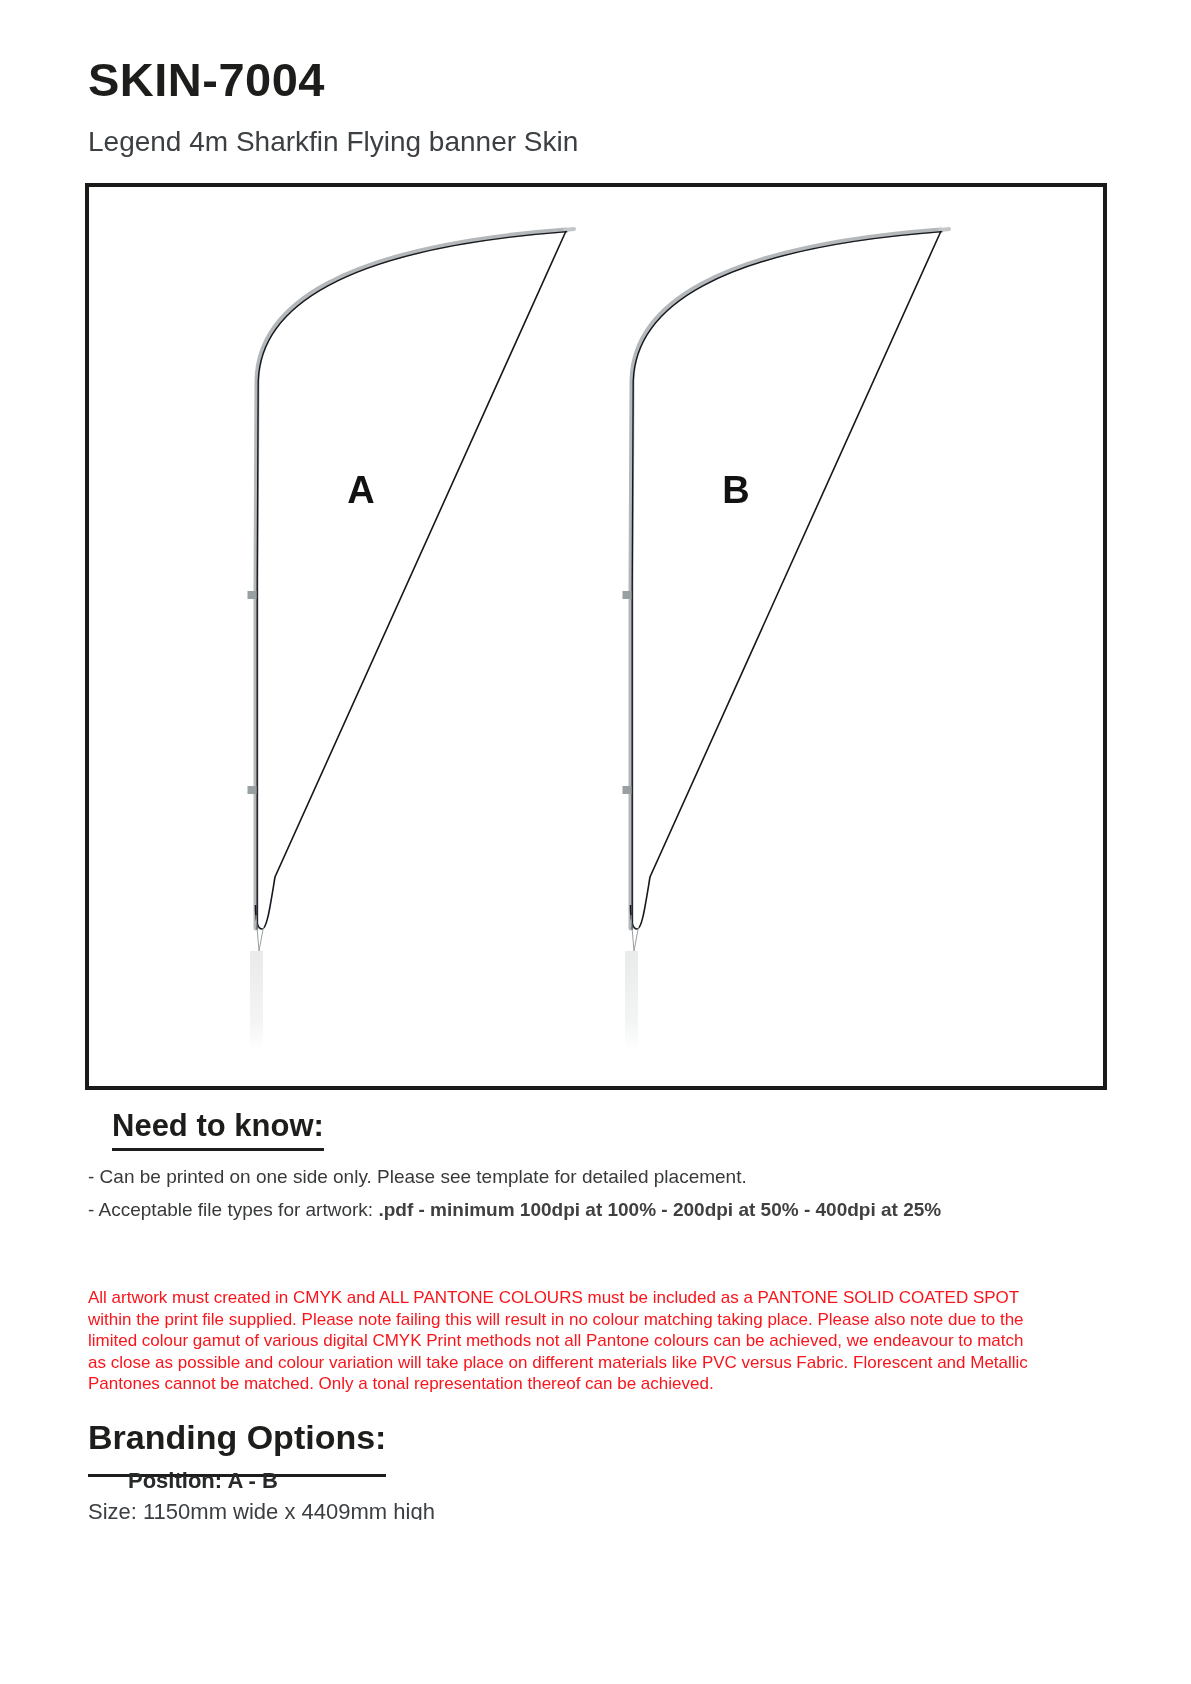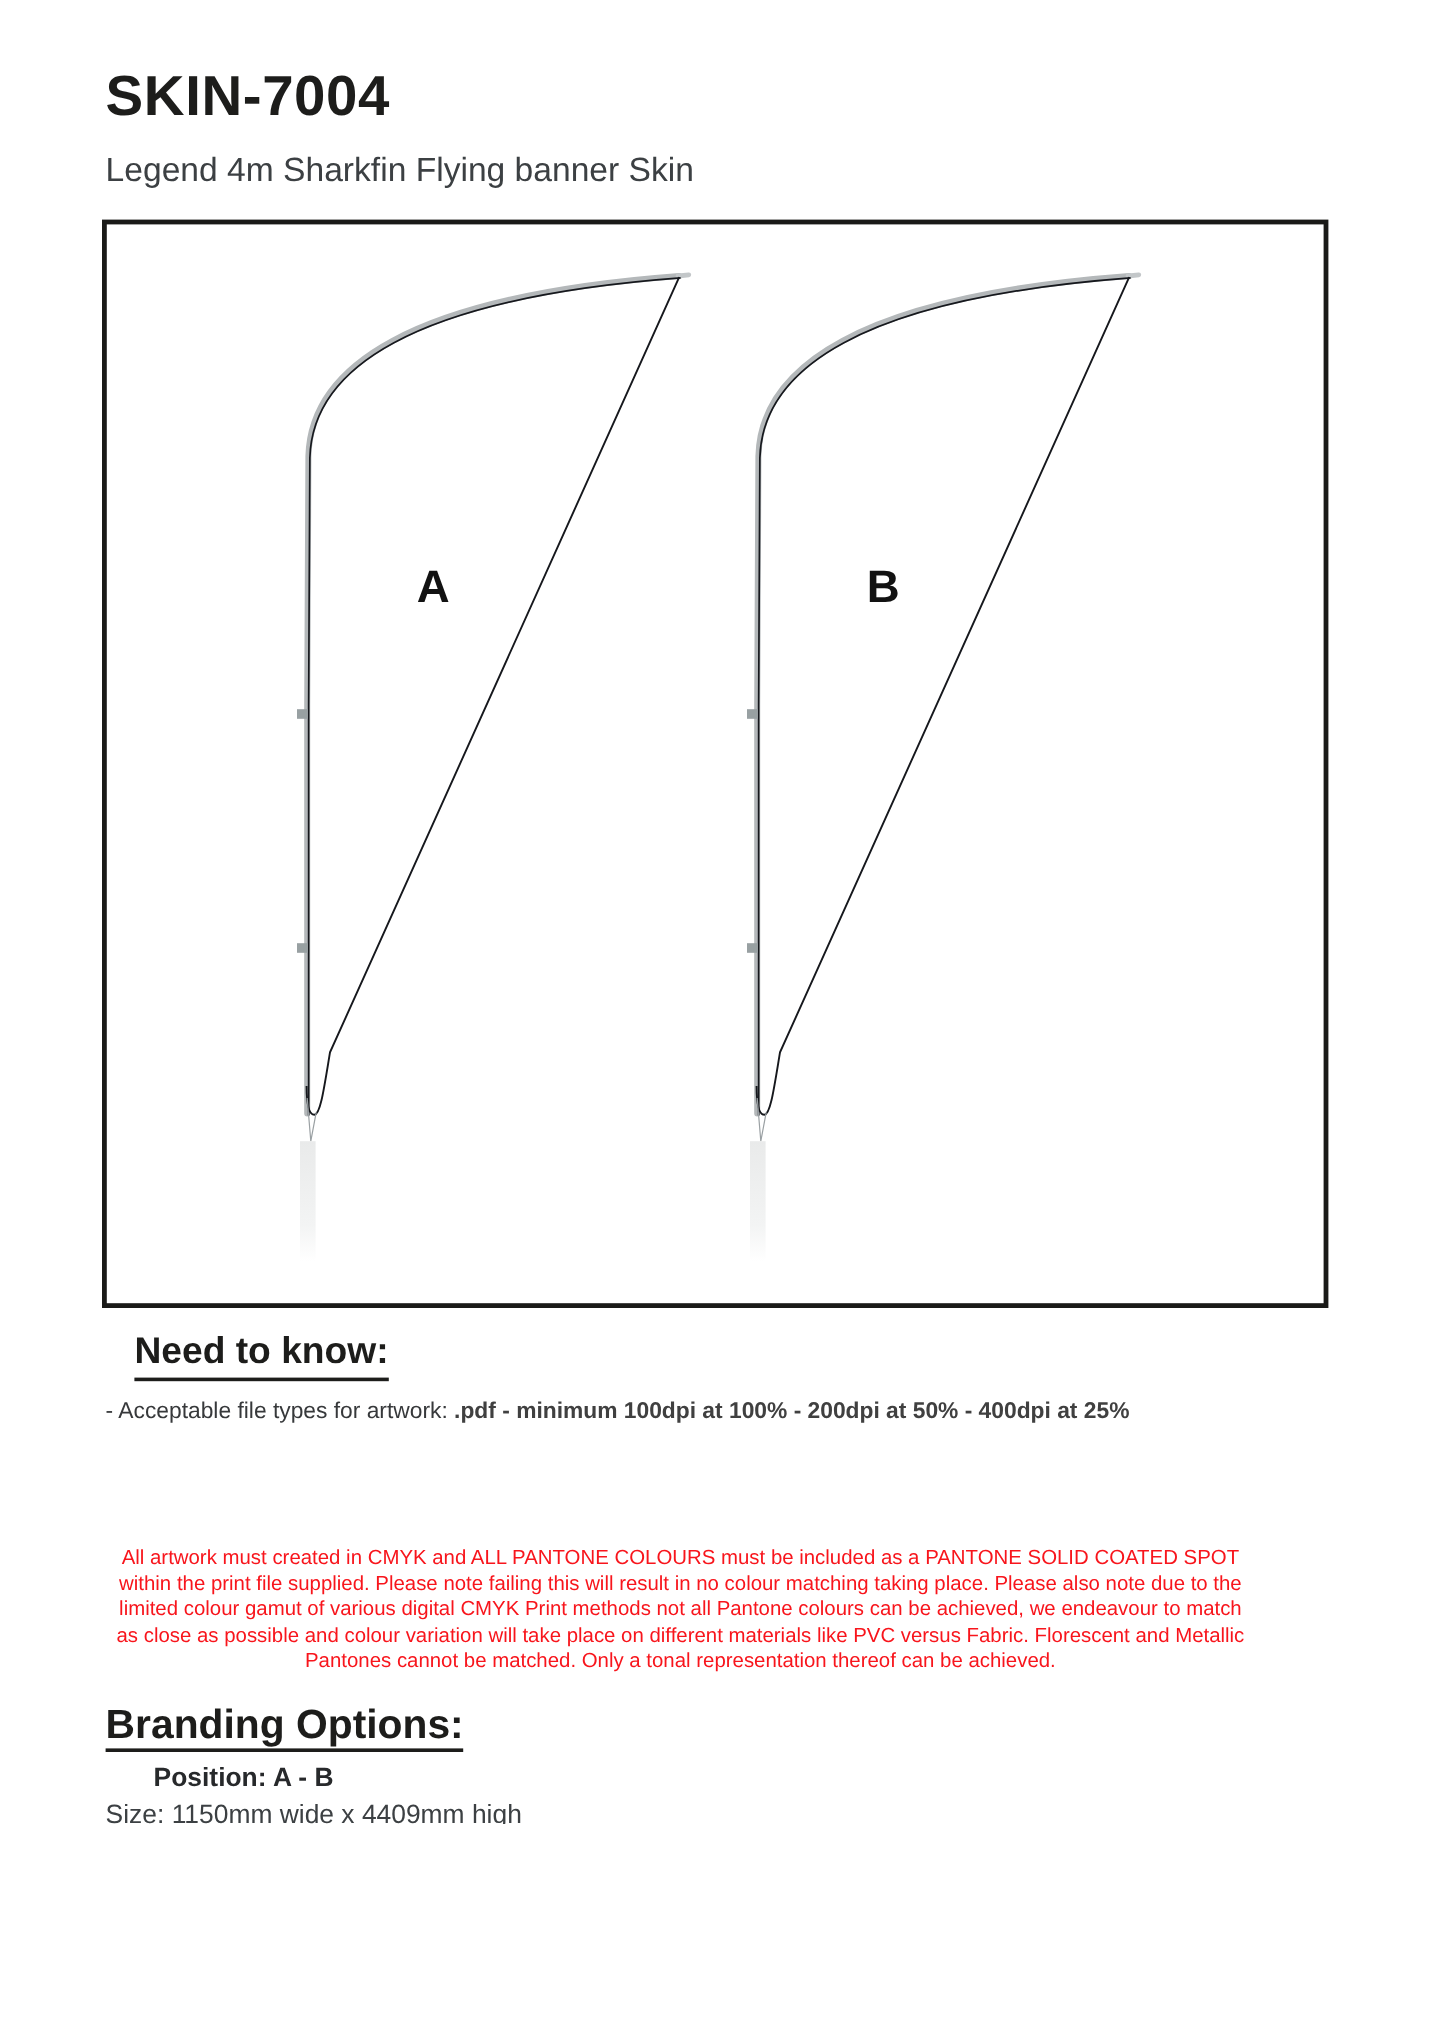--- a/index.html
+++ b/index.html
@@ -2,21 +2,20 @@
 <html><head>
 <meta charset="utf-8">
 <style>
   html,body{margin:0;padding:0;background:#fff;}
   .page{
     position:relative;
     width:1191px;height:1520px;
     background:#ffffff;
     font-family:"Liberation Sans", sans-serif;
     overflow:hidden;
-    text-align:center;
   }
   .page-title{
     position:absolute;left:88px;top:52px;
     font-size:47px;font-weight:bold;color:#1d1d1b;
     letter-spacing:0.5px;
   }
   .page-subtitle{
     position:absolute;left:88px;top:126px;
     font-size:28px;color:#3c4043;
   }
@@ -50,21 +49,21 @@
   .warning{
     position:absolute;left:88px;top:1287px;
     width:958px;
     font-size:17px;font-weight:normal;
     color:#f8151c;
     line-height:1.27;
   }
   .branding-heading{
     position:absolute;left:88px;top:1418px;
     font-size:34px;font-weight:bold;color:#1d1d1b;
-    padding-bottom:0;border-bottom:3px solid #1d1d1b;
+    padding-bottom:17px;border-bottom:3px solid #1d1d1b;
   }
   .branding-position{
     position:absolute;left:88px;top:1468px;
     font-size:22px;font-weight:bold;color:#27292b;margin-left:40px;
   }
   .branding-size{
     position:absolute;left:88px;top:1499px;
     font-size:22px;color:#3c4043;
   }
 </style>
@@ -105,20 +104,21 @@
       <use href="#flagA" transform="translate(375,0)"></use>
     </svg>
 
     <div class="flag-label a">A</div>
     <div class="flag-label b">B</div>
   </div>
 
   <div class="ntk-heading">Need to know:</div>
 
   <div class="bullets">
+    <div class="bullet">- Can be printed on one side only. Please see template for detailed placement.</div>
     <div class="bullet"><span>- Acceptable file types for artwork: </span><b>.pdf - minimum 100dpi at 100% - 200dpi at 50% - 400dpi at 25%</b></div>
   </div>
 
   <div class="warning">All artwork must created in CMYK and ALL PANTONE COLOURS must be included as a PANTONE SOLID COATED SPOT within the print file supplied. Please note failing this will result in no colour matching taking place. Please also note due to the limited colour gamut of various digital CMYK Print methods not all Pantone colours can be achieved, we endeavour to match as close as possible and colour variation will take place on different materials like PVC versus Fabric. Florescent and Metallic Pantones cannot be matched. Only a tonal representation thereof can be achieved.</div>
 
   <div class="branding-heading">Branding Options:</div>
   <div class="branding-position">Position: A - B</div>
   <div class="branding-size">Size: 1150mm wide x 4409mm high</div>
 
 </div>

